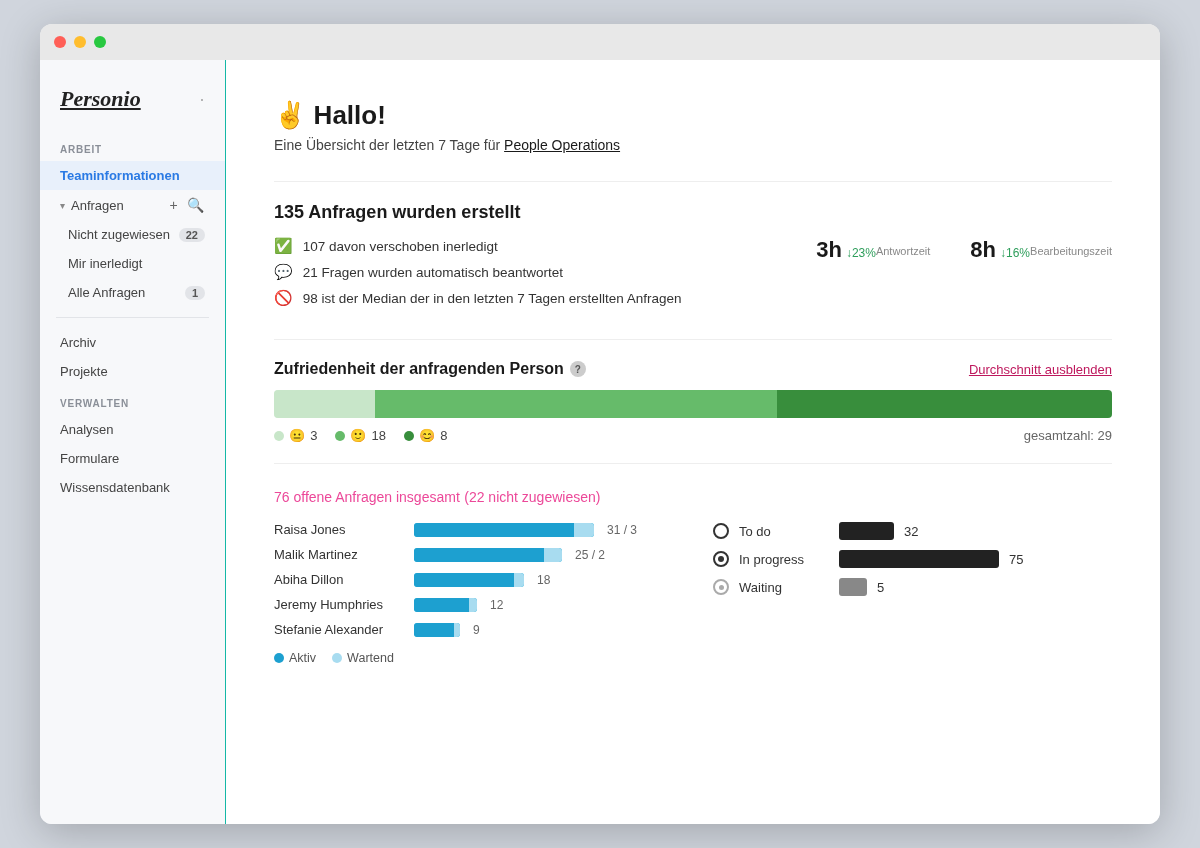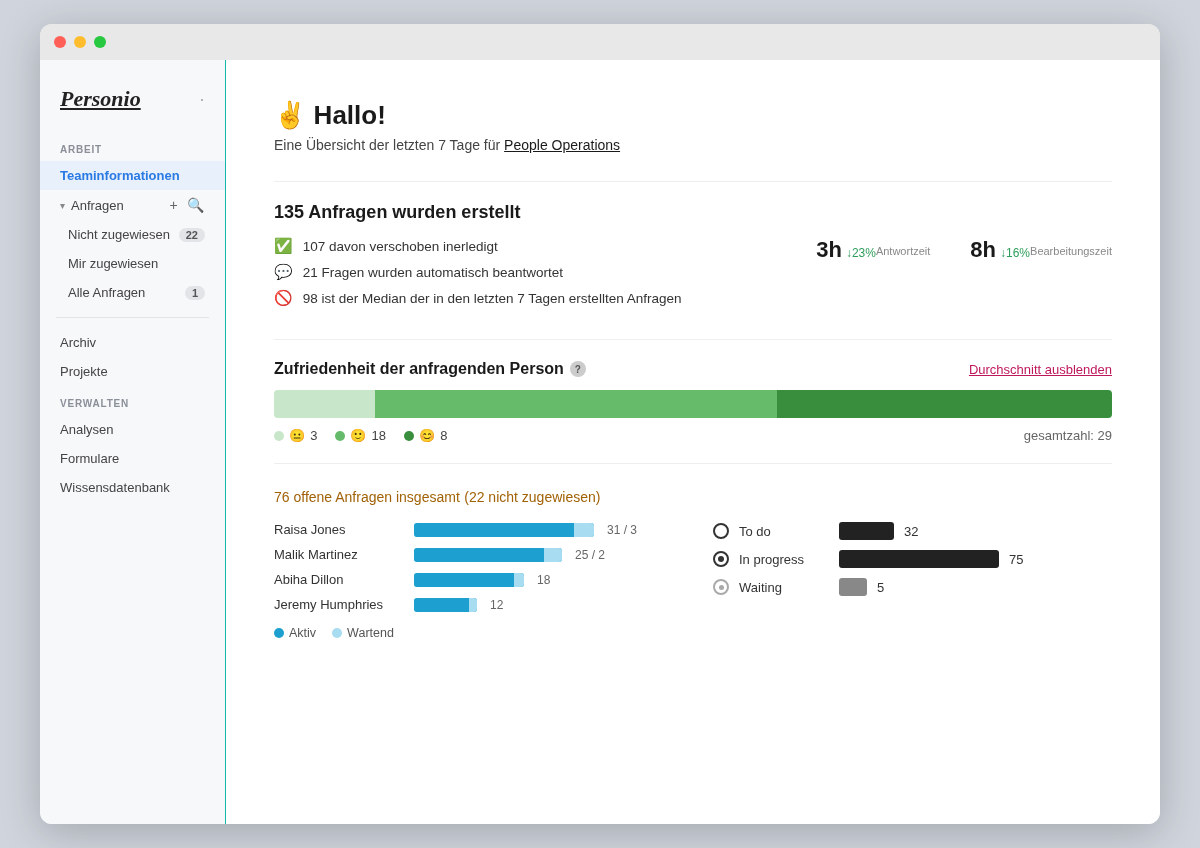--- a/index.html
+++ b/index.html
@@ -261,21 +261,21 @@
     .open-requests-section {
       margin-top: 24px;
     }
     .open-title {
       font-size: 16px;
       font-weight: 700;
       color: #1a1a1a;
       margin-bottom: 16px;
     }
     .open-title span {
-      color: #a16207;
+      color: #ec4899;
       font-weight: 400;
       font-size: 14px;
     }
     .two-col {
       display: grid;
       grid-template-columns: 1fr 1fr;
       gap: 20px 40px;
     }
     .person-row {
       display: flex;
@@ -382,21 +382,21 @@
           <span class="icon-btn">🔍</span>
         </div>
       </div>
 
       <div class="sidebar-item sidebar-sub">
         <span>Nicht zugewiesen</span>
         <span class="badge">22</span>
       </div>
 
       <div class="sidebar-item sidebar-sub">
-        <span>Mir zugewiesen</span>
+        <span>Mir inerledigt</span>
       </div>
 
       <div class="sidebar-item sidebar-sub">
         <span>Alle Anfragen</span>
         <span class="badge">1</span>
       </div>
 
       <div class="sidebar-divider"></div>
 
       <div class="sidebar-item">
@@ -556,20 +556,30 @@
               <span class="person-name">Jeremy Humphries</span>
               <div class="bar-container">
                 <div class="bar-track" style="width:63px;">
                   <div class="bar-active" style="width:55px;"></div>
                   <div class="bar-waiting" style="width:8px;"></div>
                 </div>
                 <span class="bar-num">12</span>
               </div>
             </div>
 
+            <div class="person-row">
+              <span class="person-name">Stefanie Alexander</span>
+              <div class="bar-container">
+                <div class="bar-track" style="width:46px;">
+                  <div class="bar-active" style="width:40px;"></div>
+                  <div class="bar-waiting" style="width:6px;"></div>
+                </div>
+                <span class="bar-num">9</span>
+              </div>
+            </div>
 
             <div class="legend-bottom">
               <div class="legend-item">
                 <div class="legend-circle" style="background:#1da0d0;"></div>
                 <span class="legend-label">Aktiv</span>
               </div>
               <div class="legend-item">
                 <div class="legend-circle" style="background:#a8dcf0;"></div>
                 <span class="legend-label">Wartend</span>
               </div>

